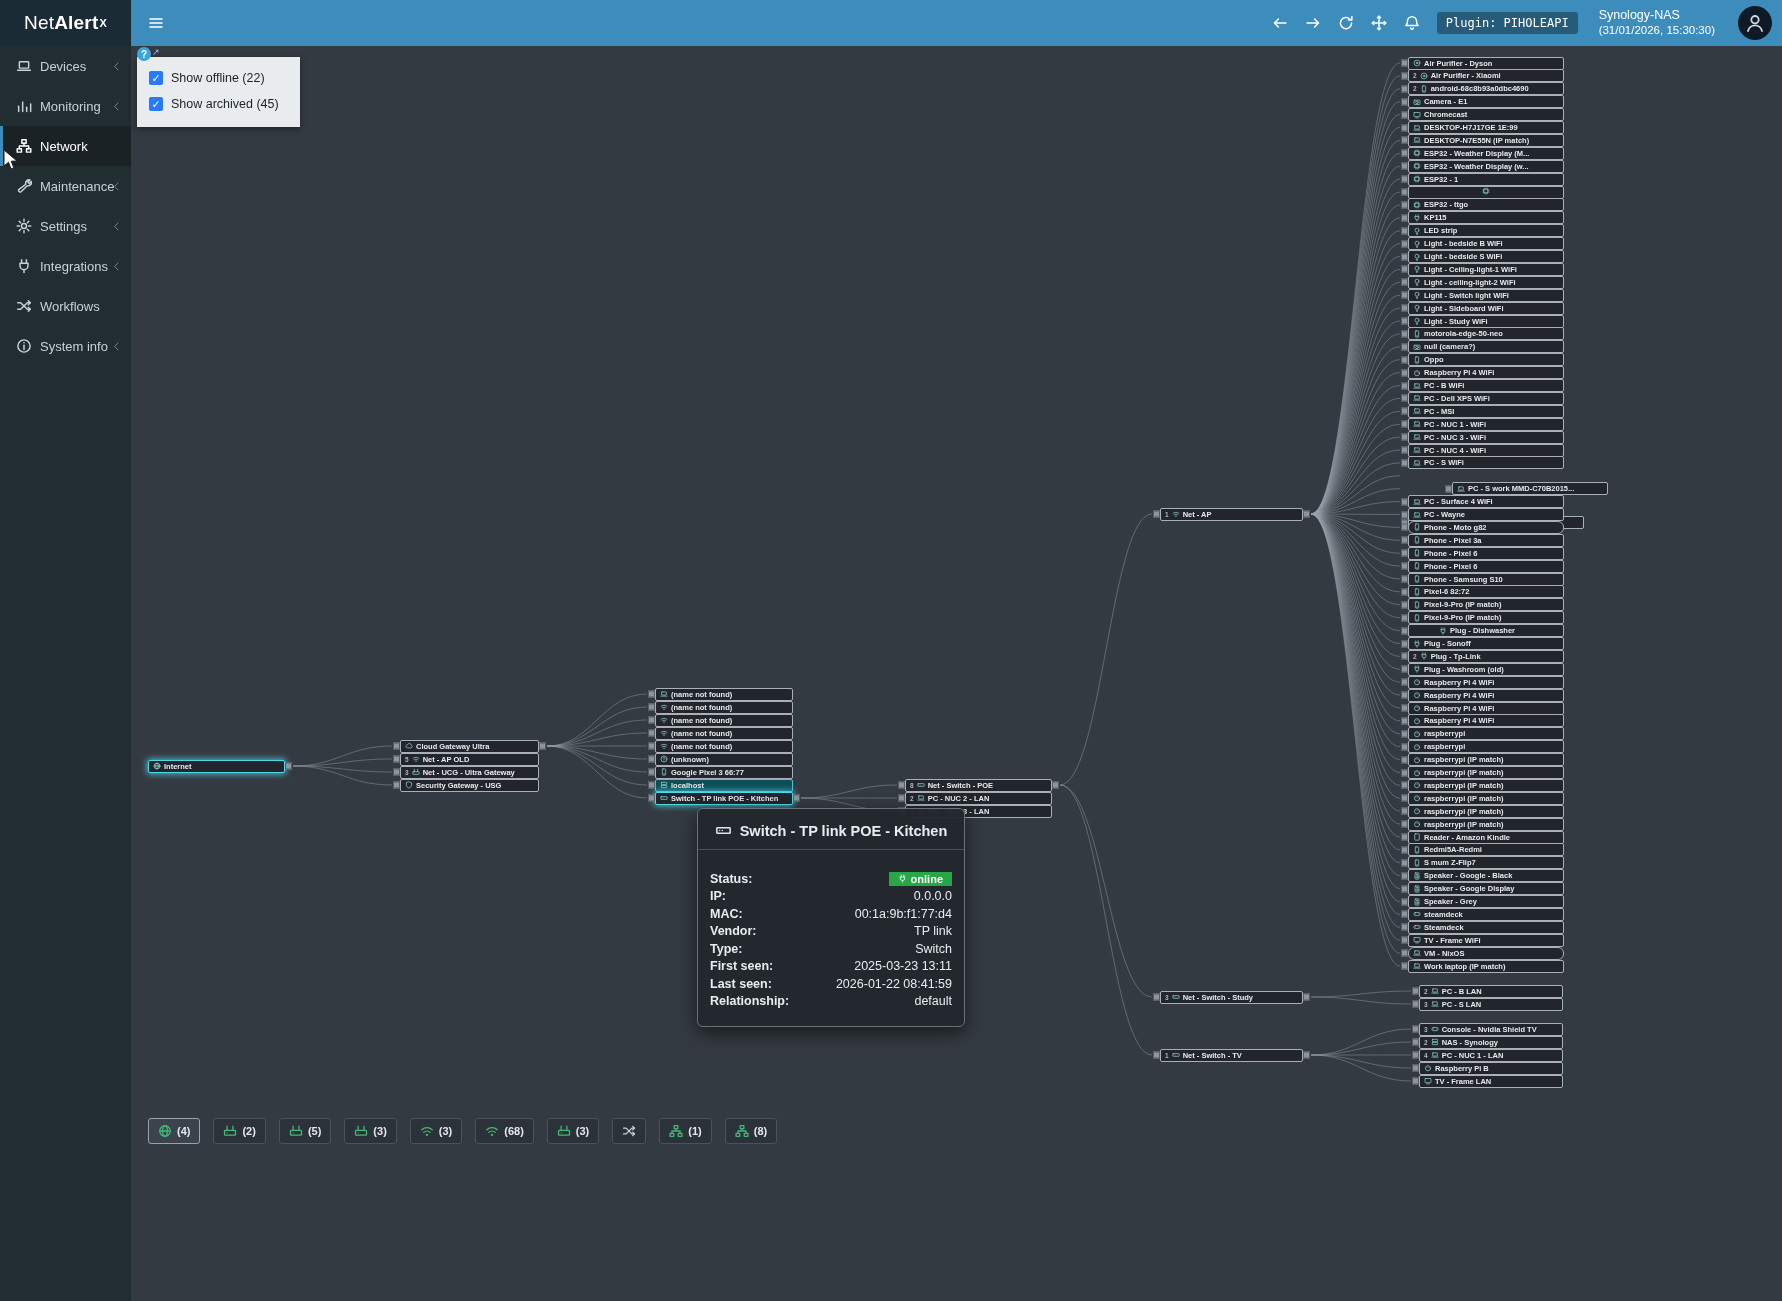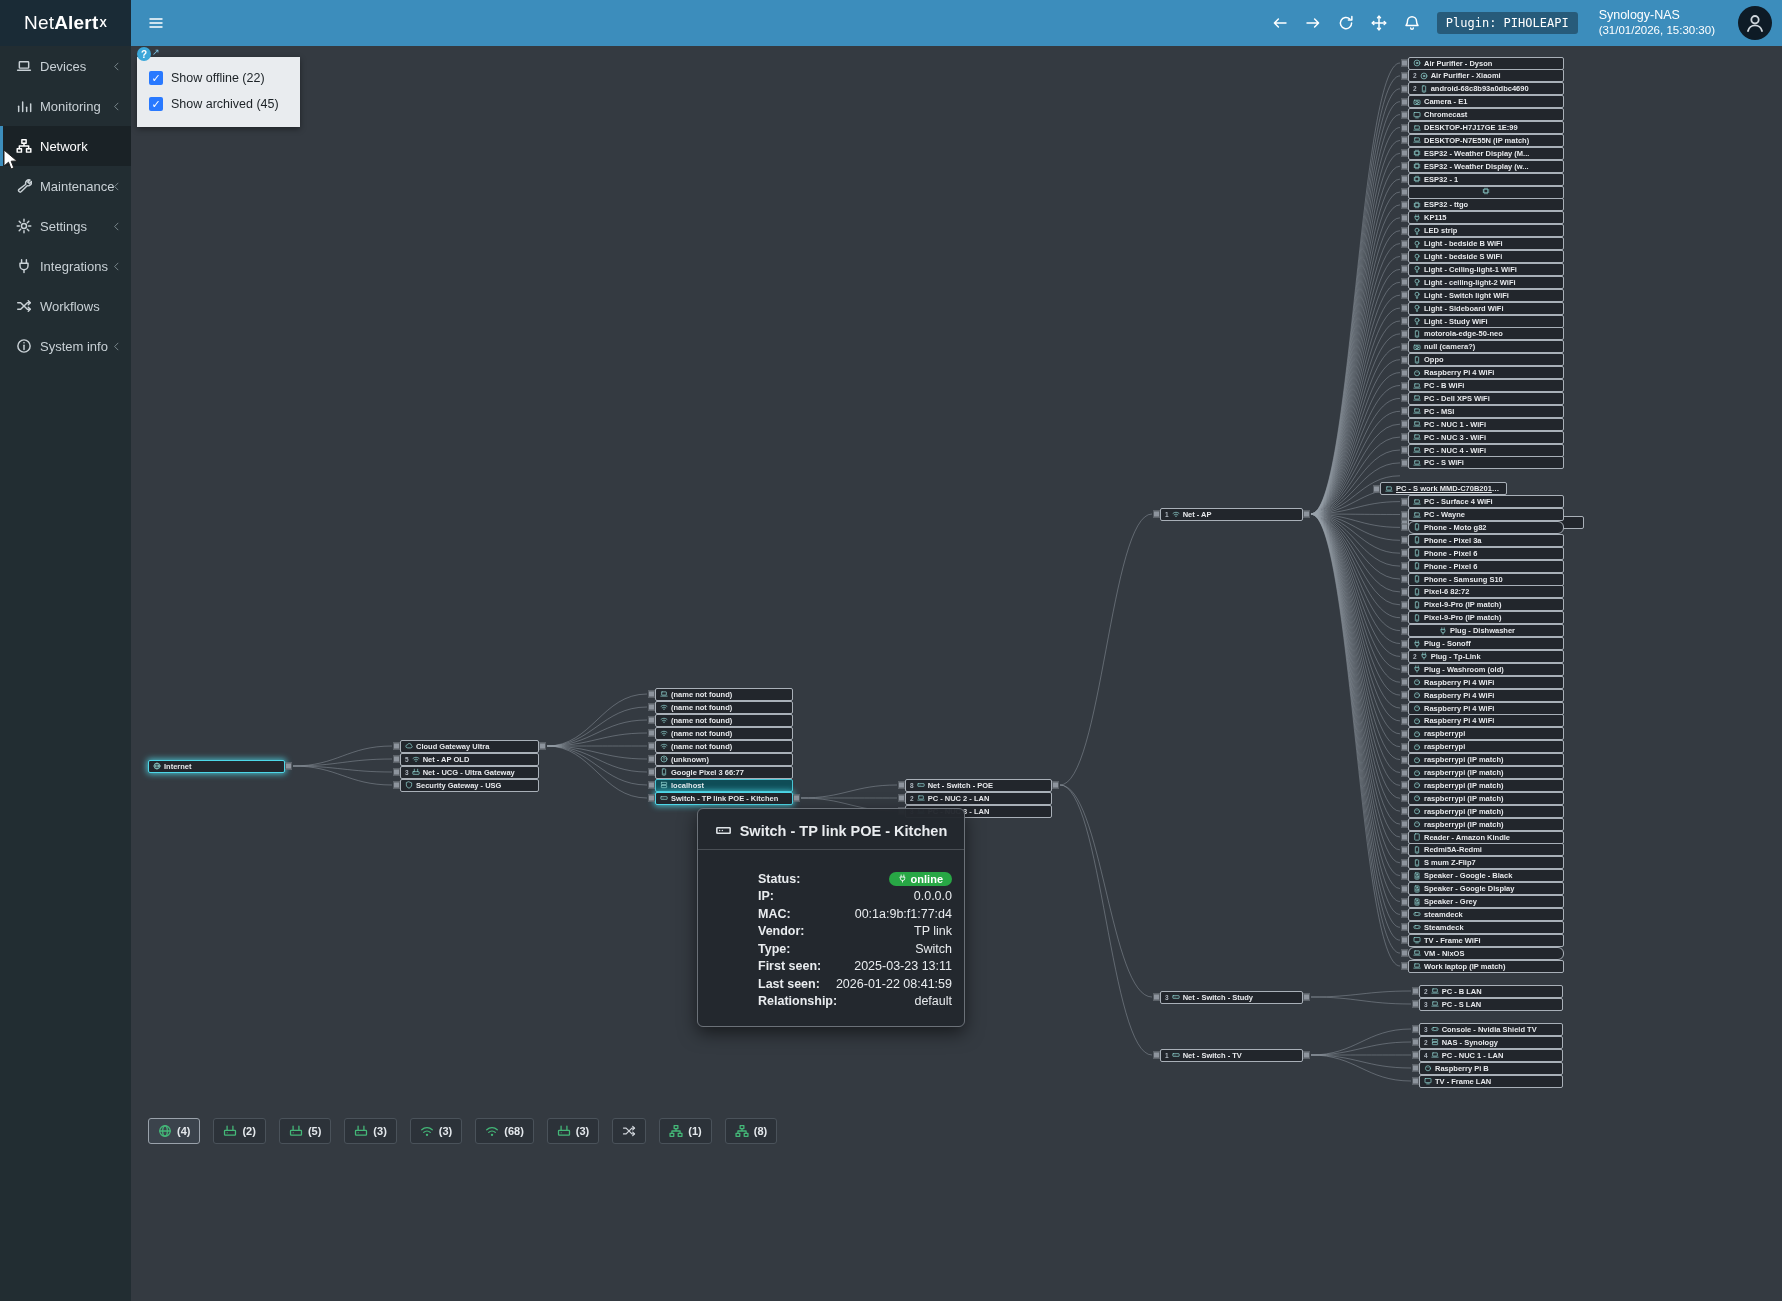--- a/index.html
+++ b/index.html
@@ -53,23 +53,23 @@
   .icon svg,.navico svg,.nico svg,.chev svg,.tabico svg{width:100%;height:100%;display:block;}
   span.icon,span.nico,span.tabico{display:inline-flex;}
   
   #tooltip{position:absolute;left:697px;top:808px;width:266px;z-index:20;background:rgba(35,39,45,.97);
     border:1px solid #6b7178;border-radius:6px;box-shadow:0 6px 18px rgba(0,0,0,.55);color:#e9ecef;padding-bottom:16px;}
   .tt-head{display:flex;align-items:center;justify-content:center;gap:8px;padding:13px 12px 10px 12px;
     border-bottom:1px solid #4a4f55;}
   .tt-head .icon{width:17px;height:17px;color:#dfe4e8;}
   .tt-title{font-size:14.5px;font-weight:700;}
   #tt-rows{padding:20px 12px 0 12px;}
-  .tt-row{display:flex;align-items:center;justify-content:space-between;min-height:17.5px;font-size:12.5px;margin-left:48px;}
+  .tt-row{display:flex;align-items:center;justify-content:space-between;min-height:17.5px;font-size:12.5px;}
   .tt-label{font-weight:700;} .tt-value{text-align:right;}
-  .badge-online{background:#28a745;color:#fff;border-radius:7px;padding:1px 9px;font-size:11px;font-weight:700;
+  .badge-online{background:#28a745;color:#fff;border-radius:0;padding:1px 9px;font-size:11px;font-weight:700;
     display:inline-flex;align-items:center;gap:4px;}
   .badge-online .icon{width:9px;height:9px;color:#fff;}
   
   #tabs{position:absolute;left:148px;top:1118px;display:flex;gap:13px;z-index:10;}
   .tab{display:flex;align-items:center;gap:5px;padding:5px 9px;border:1px solid #4a525a;border-radius:3px;
     background:#2c3239;cursor:pointer;}
   .tab.active{background:#3b434c;border-color:#9aa2ab;}
   .tabico{width:14px;height:14px;color:#44b878;}
   .tabico.mono{color:#cfd4da;}
   .tab-count{font-size:11px;font-weight:700;color:#e4e8ec;}
@@ -739,21 +739,21 @@
     <div class="gnode" style="left: 1408px; top: 469.3px; width: 176px; margin-top: 47px;">
       <span class="port pl"></span>
       <span class="nico">
         <svg viewBox="0 0 12 12" fill="none" stroke="currentColor" stroke-width="1.1" stroke-linecap="round" stroke-linejoin="round">
           <rect x="2.5" y="2.8" width="7" height="4.8" rx=".5"></rect>
           <line x1="1.2" y1="9.2" x2="10.8" y2="9.2"></line>
         </svg>
       </span>
       <span class="nlabel">PC - S work Daniels-MBP</span>
     </div>
-    <div class="gnode" style="left: 1380px; top: 482.2px; width: 127px; text-decoration: underline;">
+    <div class="gnode" style="left: 1452px; top: 482.2px; width: 156px;">
       <span class="port pl"></span>
       <span class="nico">
         <svg viewBox="0 0 12 12" fill="none" stroke="currentColor" stroke-width="1.1" stroke-linecap="round" stroke-linejoin="round">
           <rect x="2.5" y="2.8" width="7" height="4.8" rx=".5"></rect>
           <line x1="1.2" y1="9.2" x2="10.8" y2="9.2"></line>
         </svg>
       </span>
       <span class="nlabel">PC - S work MMD-C70B2015...</span>
     </div>
     <div class="gnode" style="left: 1408px; top: 495.1px; width: 156px;">

